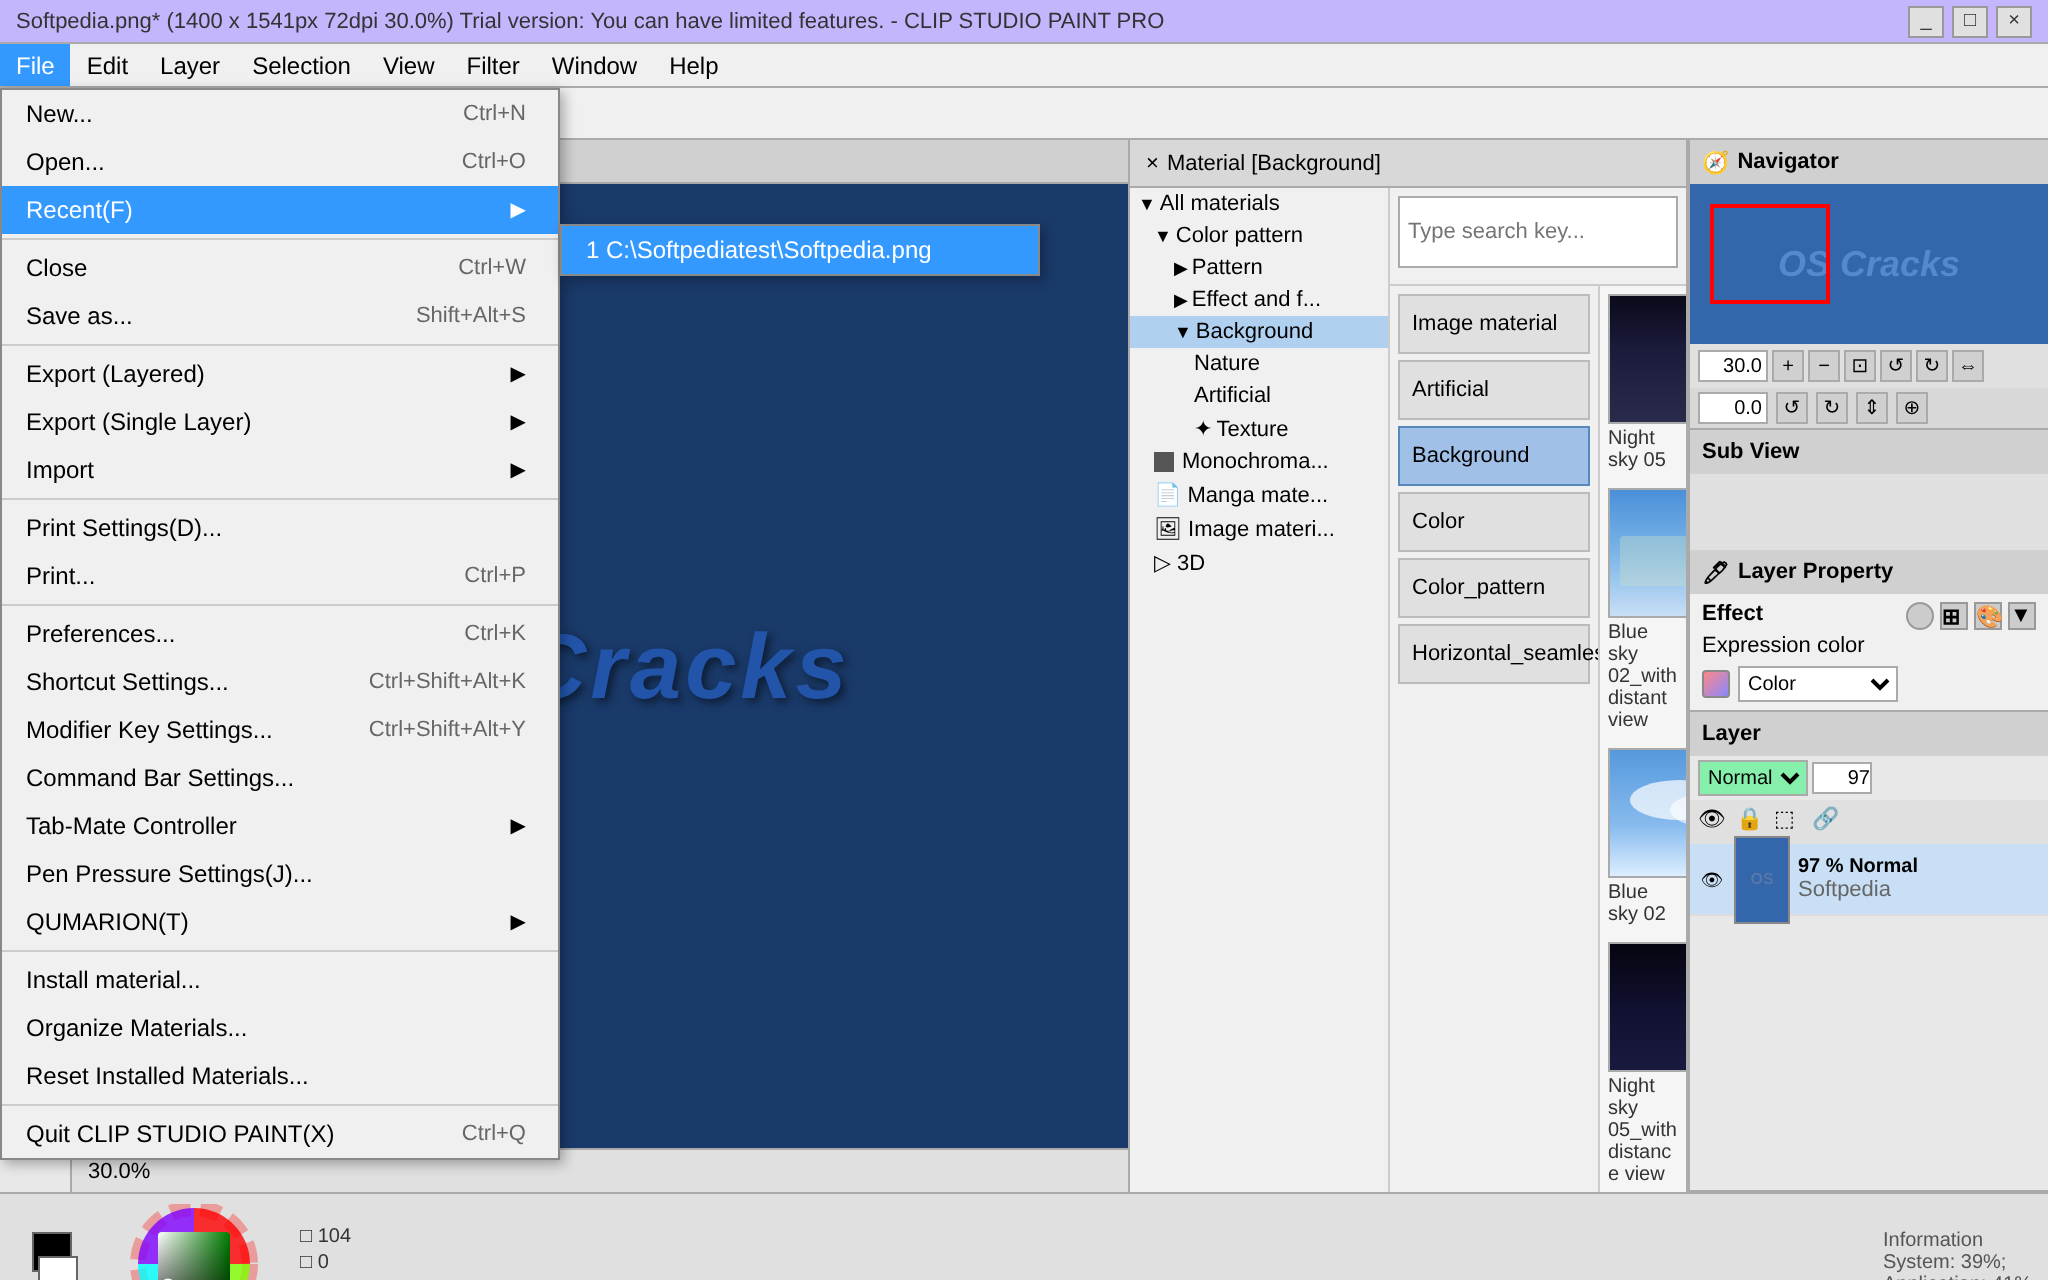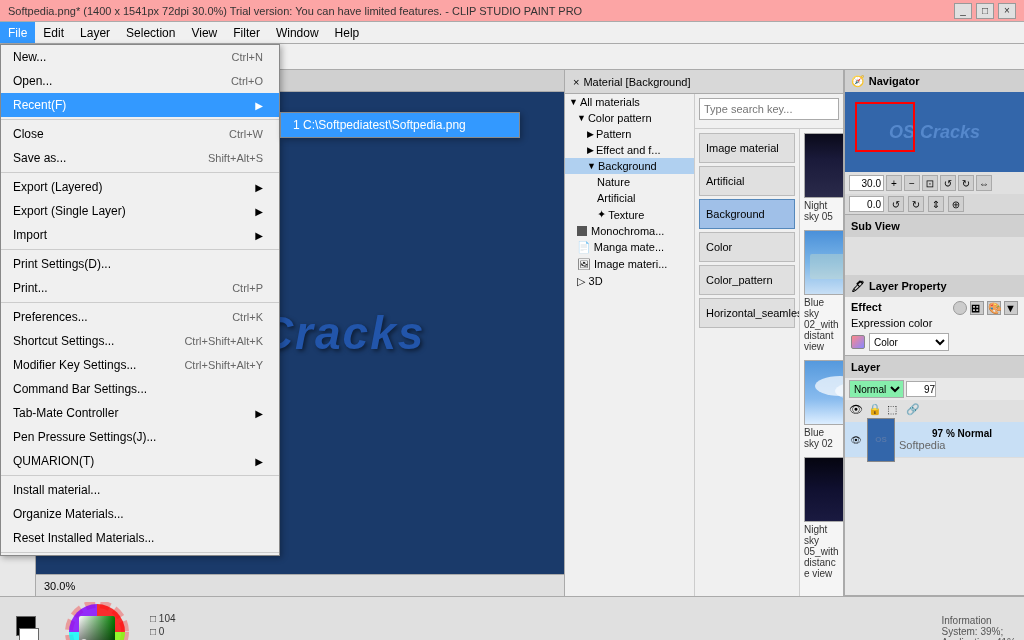--- a/index.html
+++ b/index.html
@@ -1,20 +1,20 @@
 <!DOCTYPE html>
 <html><head>
   <meta charset="utf-8">
   <style>
     * { box-sizing: border-box; margin: 0; padding: 0; }
     body { font-family: 'Segoe UI', Arial, sans-serif; font-size: 12px; background: #c0c0c0; overflow: hidden; width: 1024px; height: 640px; }
 
     
     .title-bar {
-      background: #fca5a5;
+      background: #c4b5fd;
       height: 22px;
       display: flex;
       align-items: center;
       justify-content: space-between;
       padding: 0 8px;
       border-bottom: 1px solid #aaa;
       font-size: 11px;
       color: #333;
     }
     .title-bar-buttons {
@@ -184,21 +184,21 @@
       overflow: hidden;
     }
     .material-tags {
       width: 130px;
       padding: 4px;
       border-right: 1px solid #ccc;
       overflow-y: auto;
     }
     .search-box {
       width: 100%;
-      height: 22px;
+      height: 36px;
       border: 1px solid #aaa;
       padding: 2px 4px;
       font-size: 11px;
       margin-bottom: 4px;
       background: white;
     }
     .tag-btn {
       display: block;
       width: 100%;
       margin-bottom: 3px;
@@ -339,21 +339,21 @@
       height: 44px;
       background: #3366aa;
       border: 1px solid #888;
       flex-shrink: 0;
       display: flex; align-items: center; justify-content: center;
       color: #aabbcc;
       font-size: 8px;
       font-weight: bold;
     }
     .layer-info { display: flex; flex-direction: column; }
-    .layer-name { font-size: 10px; font-weight: bold; margin-left: 33px; }
+    .layer-name { font-size: 10px; font-weight: bold; }
     .layer-sub { font-size: 11px; color: #666; }
     .file-menu {
       position: fixed;
       top: 44px;
       left: 0;
       width: 280px;
       background: #f0f0f0;
       border: 1px solid #888;
       box-shadow: 2px 2px 6px rgba(0,0,0,0.3);
       z-index: 200;
@@ -787,19 +787,23 @@
   <div class="file-menu-item">
     <span>Install material...</span>
   </div>
   <div class="file-menu-item">
     <span>Organize Materials...</span>
   </div>
   <div class="file-menu-item">
     <span>Reset Installed Materials...</span>
   </div>
   <div class="menu-sep"></div>
+  <div class="file-menu-item">
+    <span>Quit CLIP STUDIO PAINT(X)</span>
+    <span class="menu-shortcut">Ctrl+Q</span>
+  </div>
 </div>
 
 <div class="recent-submenu">
   <div class="recent-item">
     <span>1 C:\Softpediatest\Softpedia.png</span>
   </div>
 </div>
 
 </body></html>

